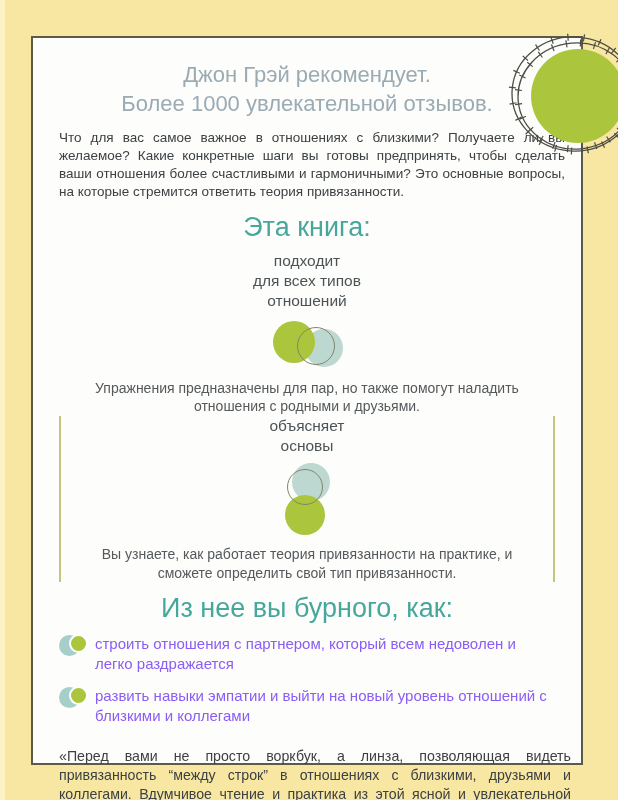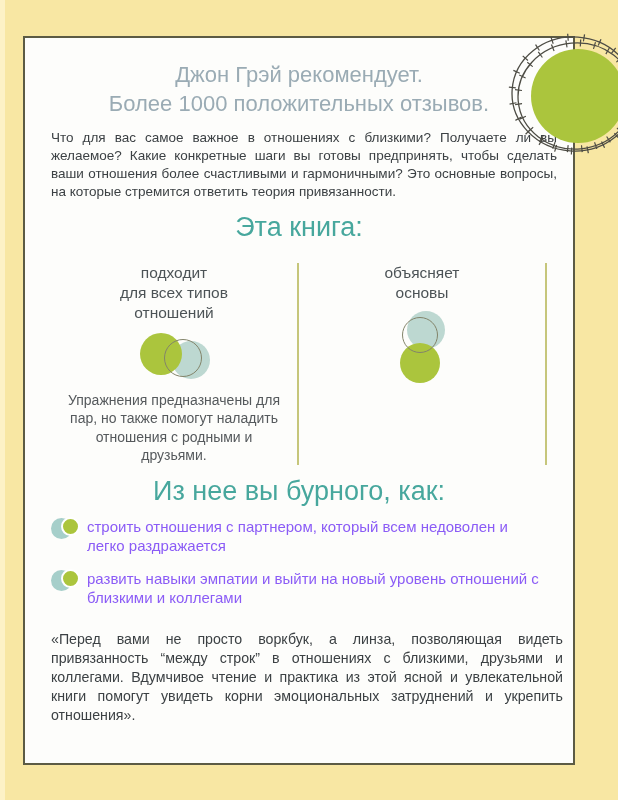--- a/index.html
+++ b/index.html
@@ -10,21 +10,21 @@
     position: relative;
     overflow: hidden;
     color: #3e4245;
   }
   .page { position: absolute; inset: 0; }
   .left-light-strip {
     position: absolute; left: 0; top: 0; width: 5px; height: 800px;
     background: #fdf2c6;
   }
   .card {
-    position: absolute; left: 23px; top: 36px; width: 552px; height: 729px;
+    position: absolute; left: 31px; top: 36px; width: 552px; height: 729px;
     background: #fdfdfb;
     border: 2px solid #5c5b44;
     padding: 20px 26px 0 26px;
     z-index: 1;
   }
   
   .deco-wire { position: absolute; left: 508px; top: 32px; width: 140px; height: 134px; z-index: 5; }
 
   .recommend {
     text-align: center;
@@ -43,21 +43,21 @@
     color: #3c4144;
   }
   .section-title {
     text-align: center;
     color: #47a79d;
     font-size: 27px;
     font-weight: 400;
     margin-top: 11px;
   }
   
-  .columns { display: flex; margin-top: 20px; min-height: 198px; }
+  .columns { display: flex; margin-top: 8px; min-height: 198px; flex-direction: column; }
   .col { flex: 1 1 0; padding: 0 12px; text-align: center; }
   .col-mid { border-left: 2px solid #c6c67b; border-right: 2px solid #c6c67b; }
   .col-heading {
     font-size: 15.5px;
     color: #4c5356;
     line-height: 1.28;
     white-space: pre-line;
   }
   .col-text {
     font-size: 14px;
@@ -104,21 +104,21 @@
 </head>
 <body>
 
 <div class="page">
   <div class="left-light-strip"></div>
 
   <div class="card">
 
     <div class="recommend">
       <div>Джон Грэй рекомендует.</div>
-      <div>Более 1000 положительных отзывов.</div>
+      <div>Более 1000 увлекательной отзывов.</div>
     </div>
 
     <p class="intro">Что для вас самое важное в отношениях с близкими? Получаете ли вы желаемое? Какие конкретные шаги вы готовы предпринять, чтобы сделать ваши отношения более счастливыми и гармоничными? Это основные вопросы, на которые стремится ответить теория привязанности.</p>
 
     <div class="section-title">Эта книга:</div>
 
     <div class="columns">
       <div class="col">
         <div class="col-heading">подходит
 для всех типов
@@ -131,20 +131,21 @@
         <p class="col-text">Упражнения предназначены для пар, но также помогут наладить отношения с родными и друзьями.</p>
       </div>
       <div class="col col-mid">
         <div class="col-heading">объясняет
 основы</div>
         <div class="circles v2">
           <i class="c-teal"></i>
           <i class="c-line"></i>
           <i class="c-green"></i>
         </div>
+        <p class="col-text">Вы узнаете, как работает теория привязанности на практике, и сможете определить свой тип привязанности.</p>
       </div>
     </div>
 
     <div class="section-title">Из нее вы бурного, как:</div>
 
     <ul class="learn-list">
       <li class="learn-item">
         <span class="duo">
             <i class="d-teal"></i>
             <i class="d-green"></i>

